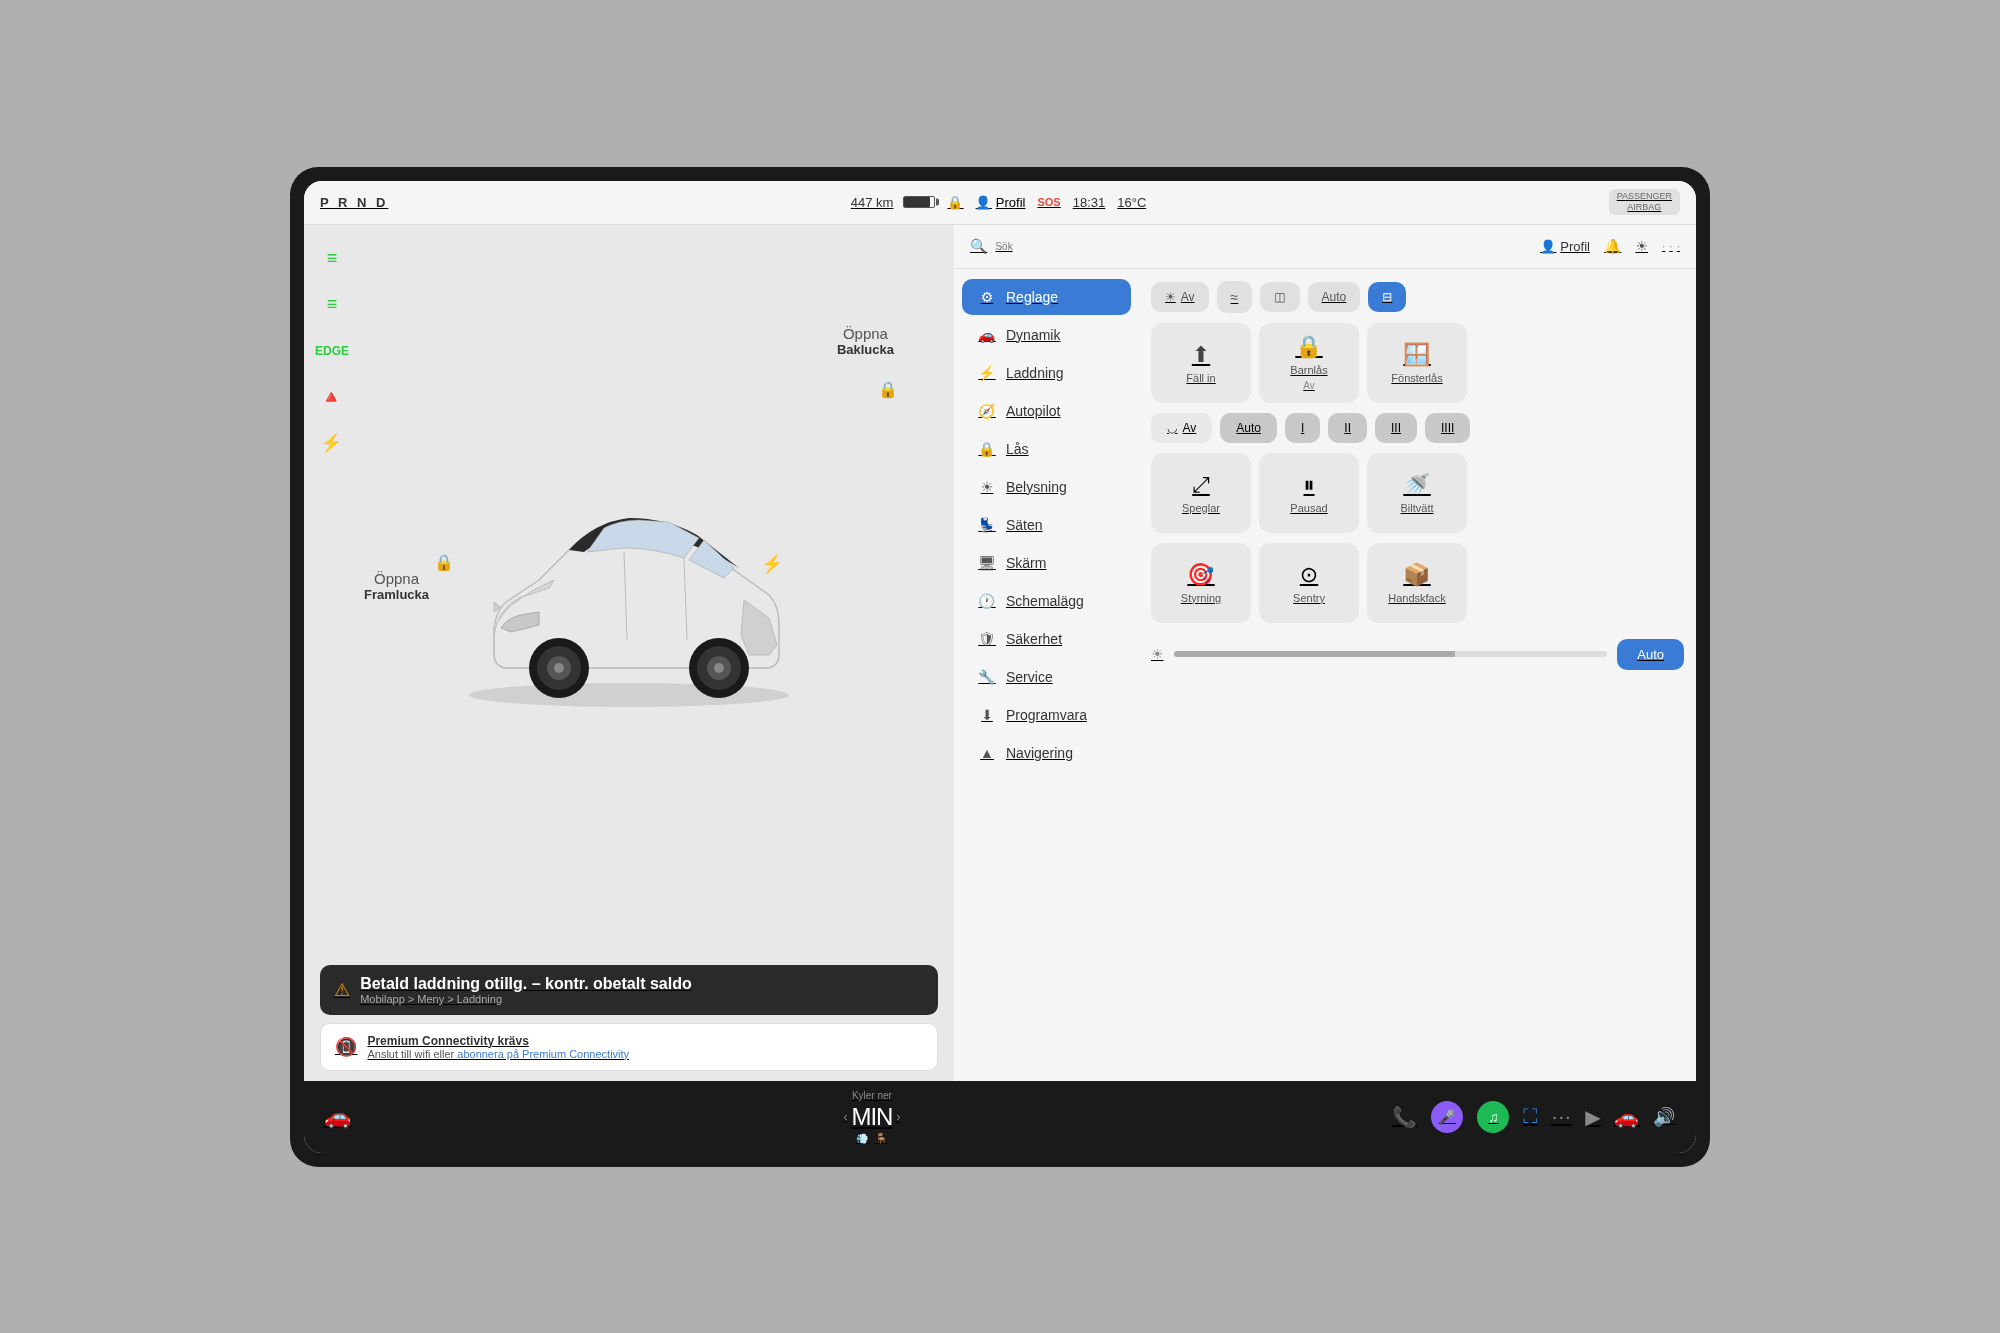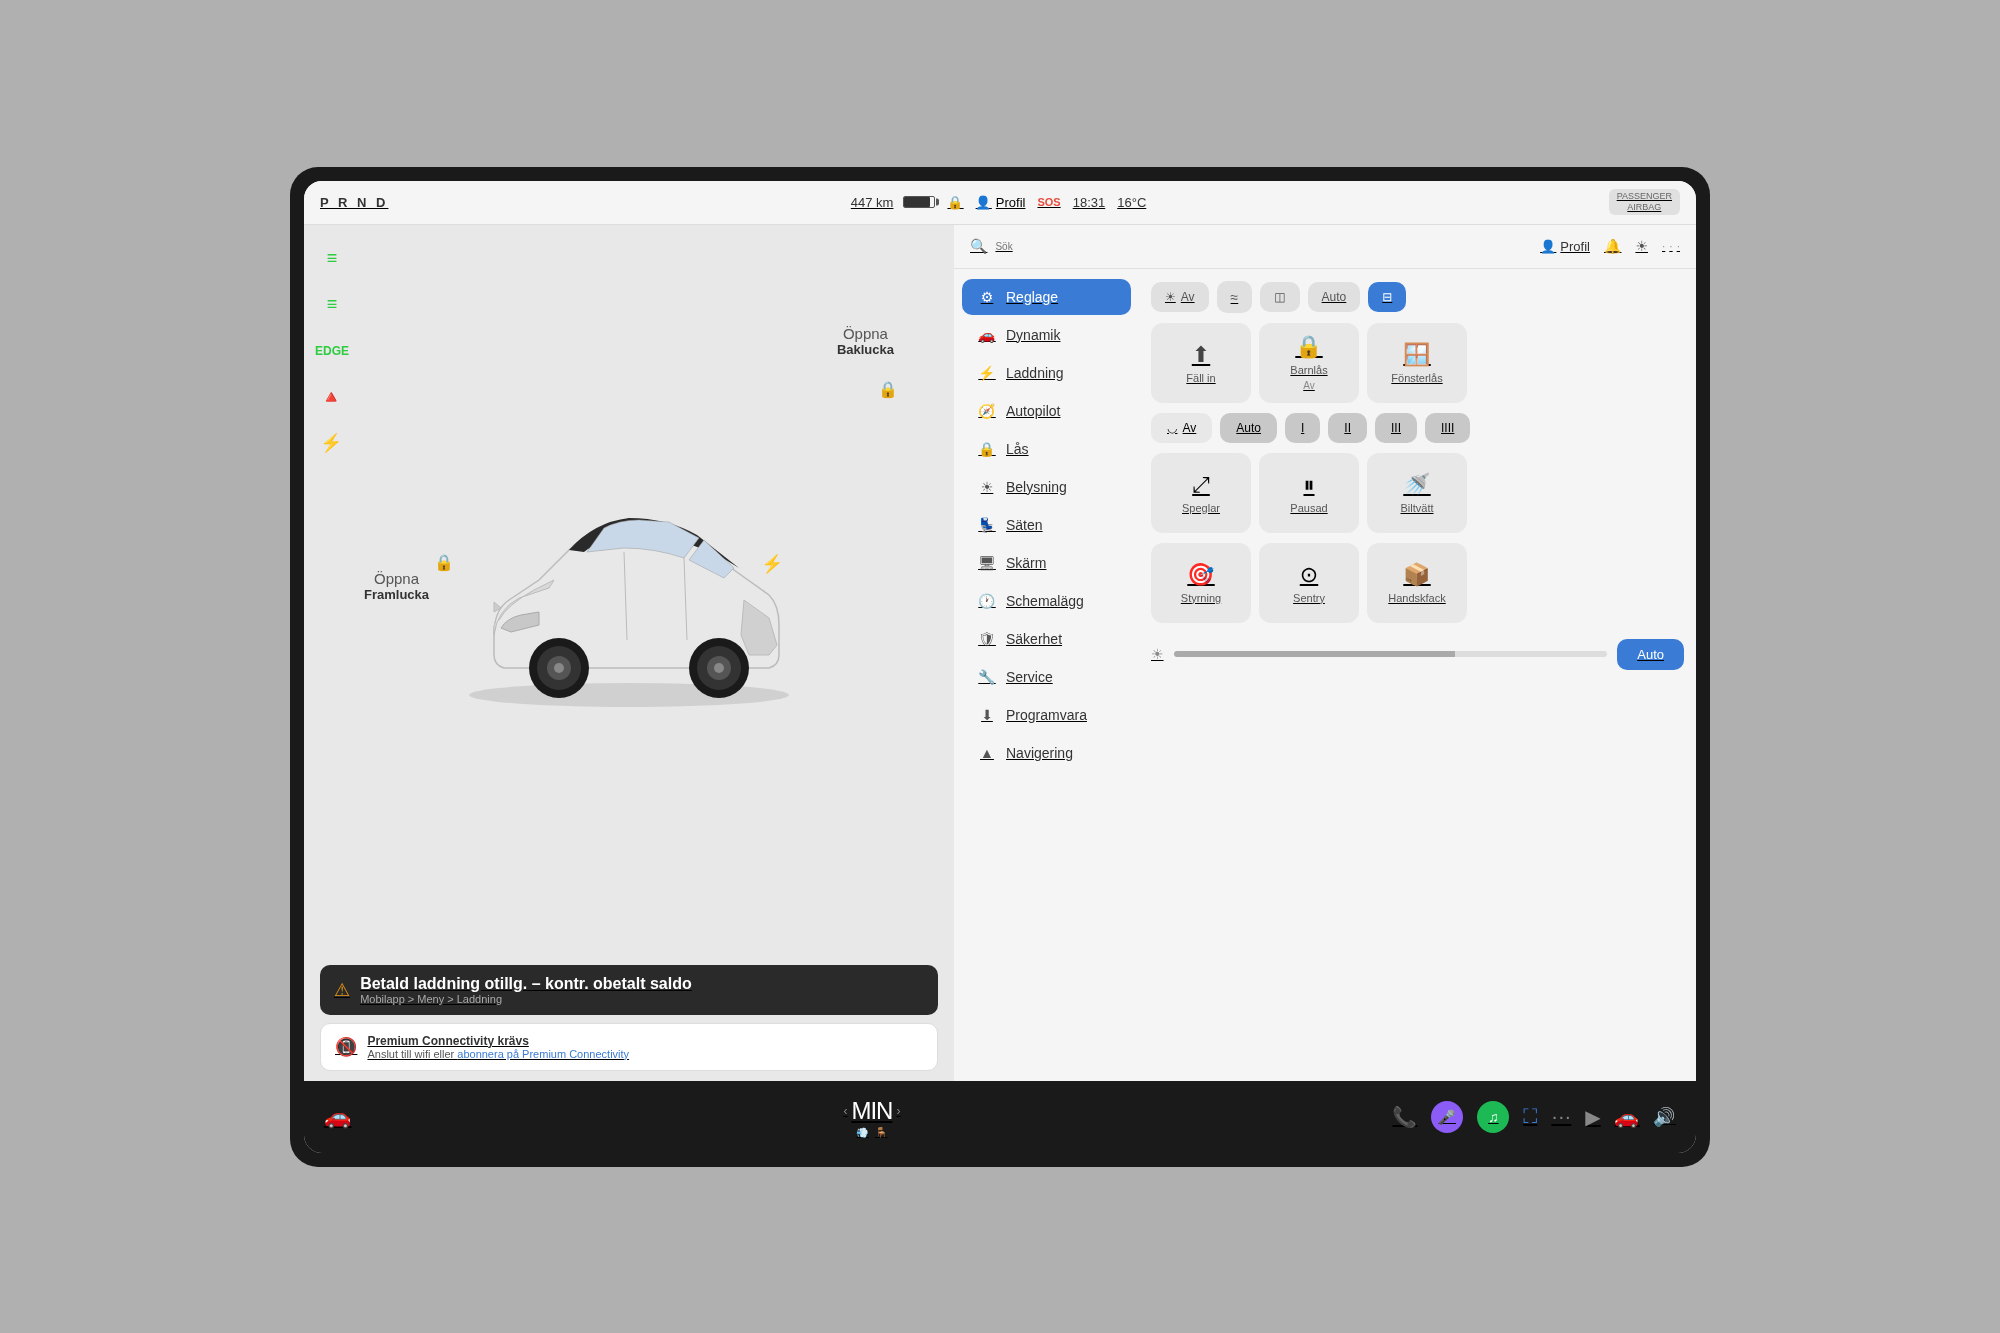--- a/index.html
+++ b/index.html
@@ -884,20 +884,21 @@
 
           </div>
         </div>
       </div>
     </div>
 
     <div class="bottom-bar">
       <span class="car-icon-bottom">🚗</span>
 
       <div class="temp-display">
+        <div class="temp-label">Kyler ner</div>
         <div class="temp-arrows">
           <span>‹</span>
           <span class="temp-value">MIN</span>
           <span>›</span>
         </div>
         <div style="display:flex;gap:6px;justify-content:center;margin-top:2px;">
           <span style="font-size:10px;color:#666;">💨</span>
           <span style="font-size:10px;color:#666;">🪑</span>
         </div>
       </div>

